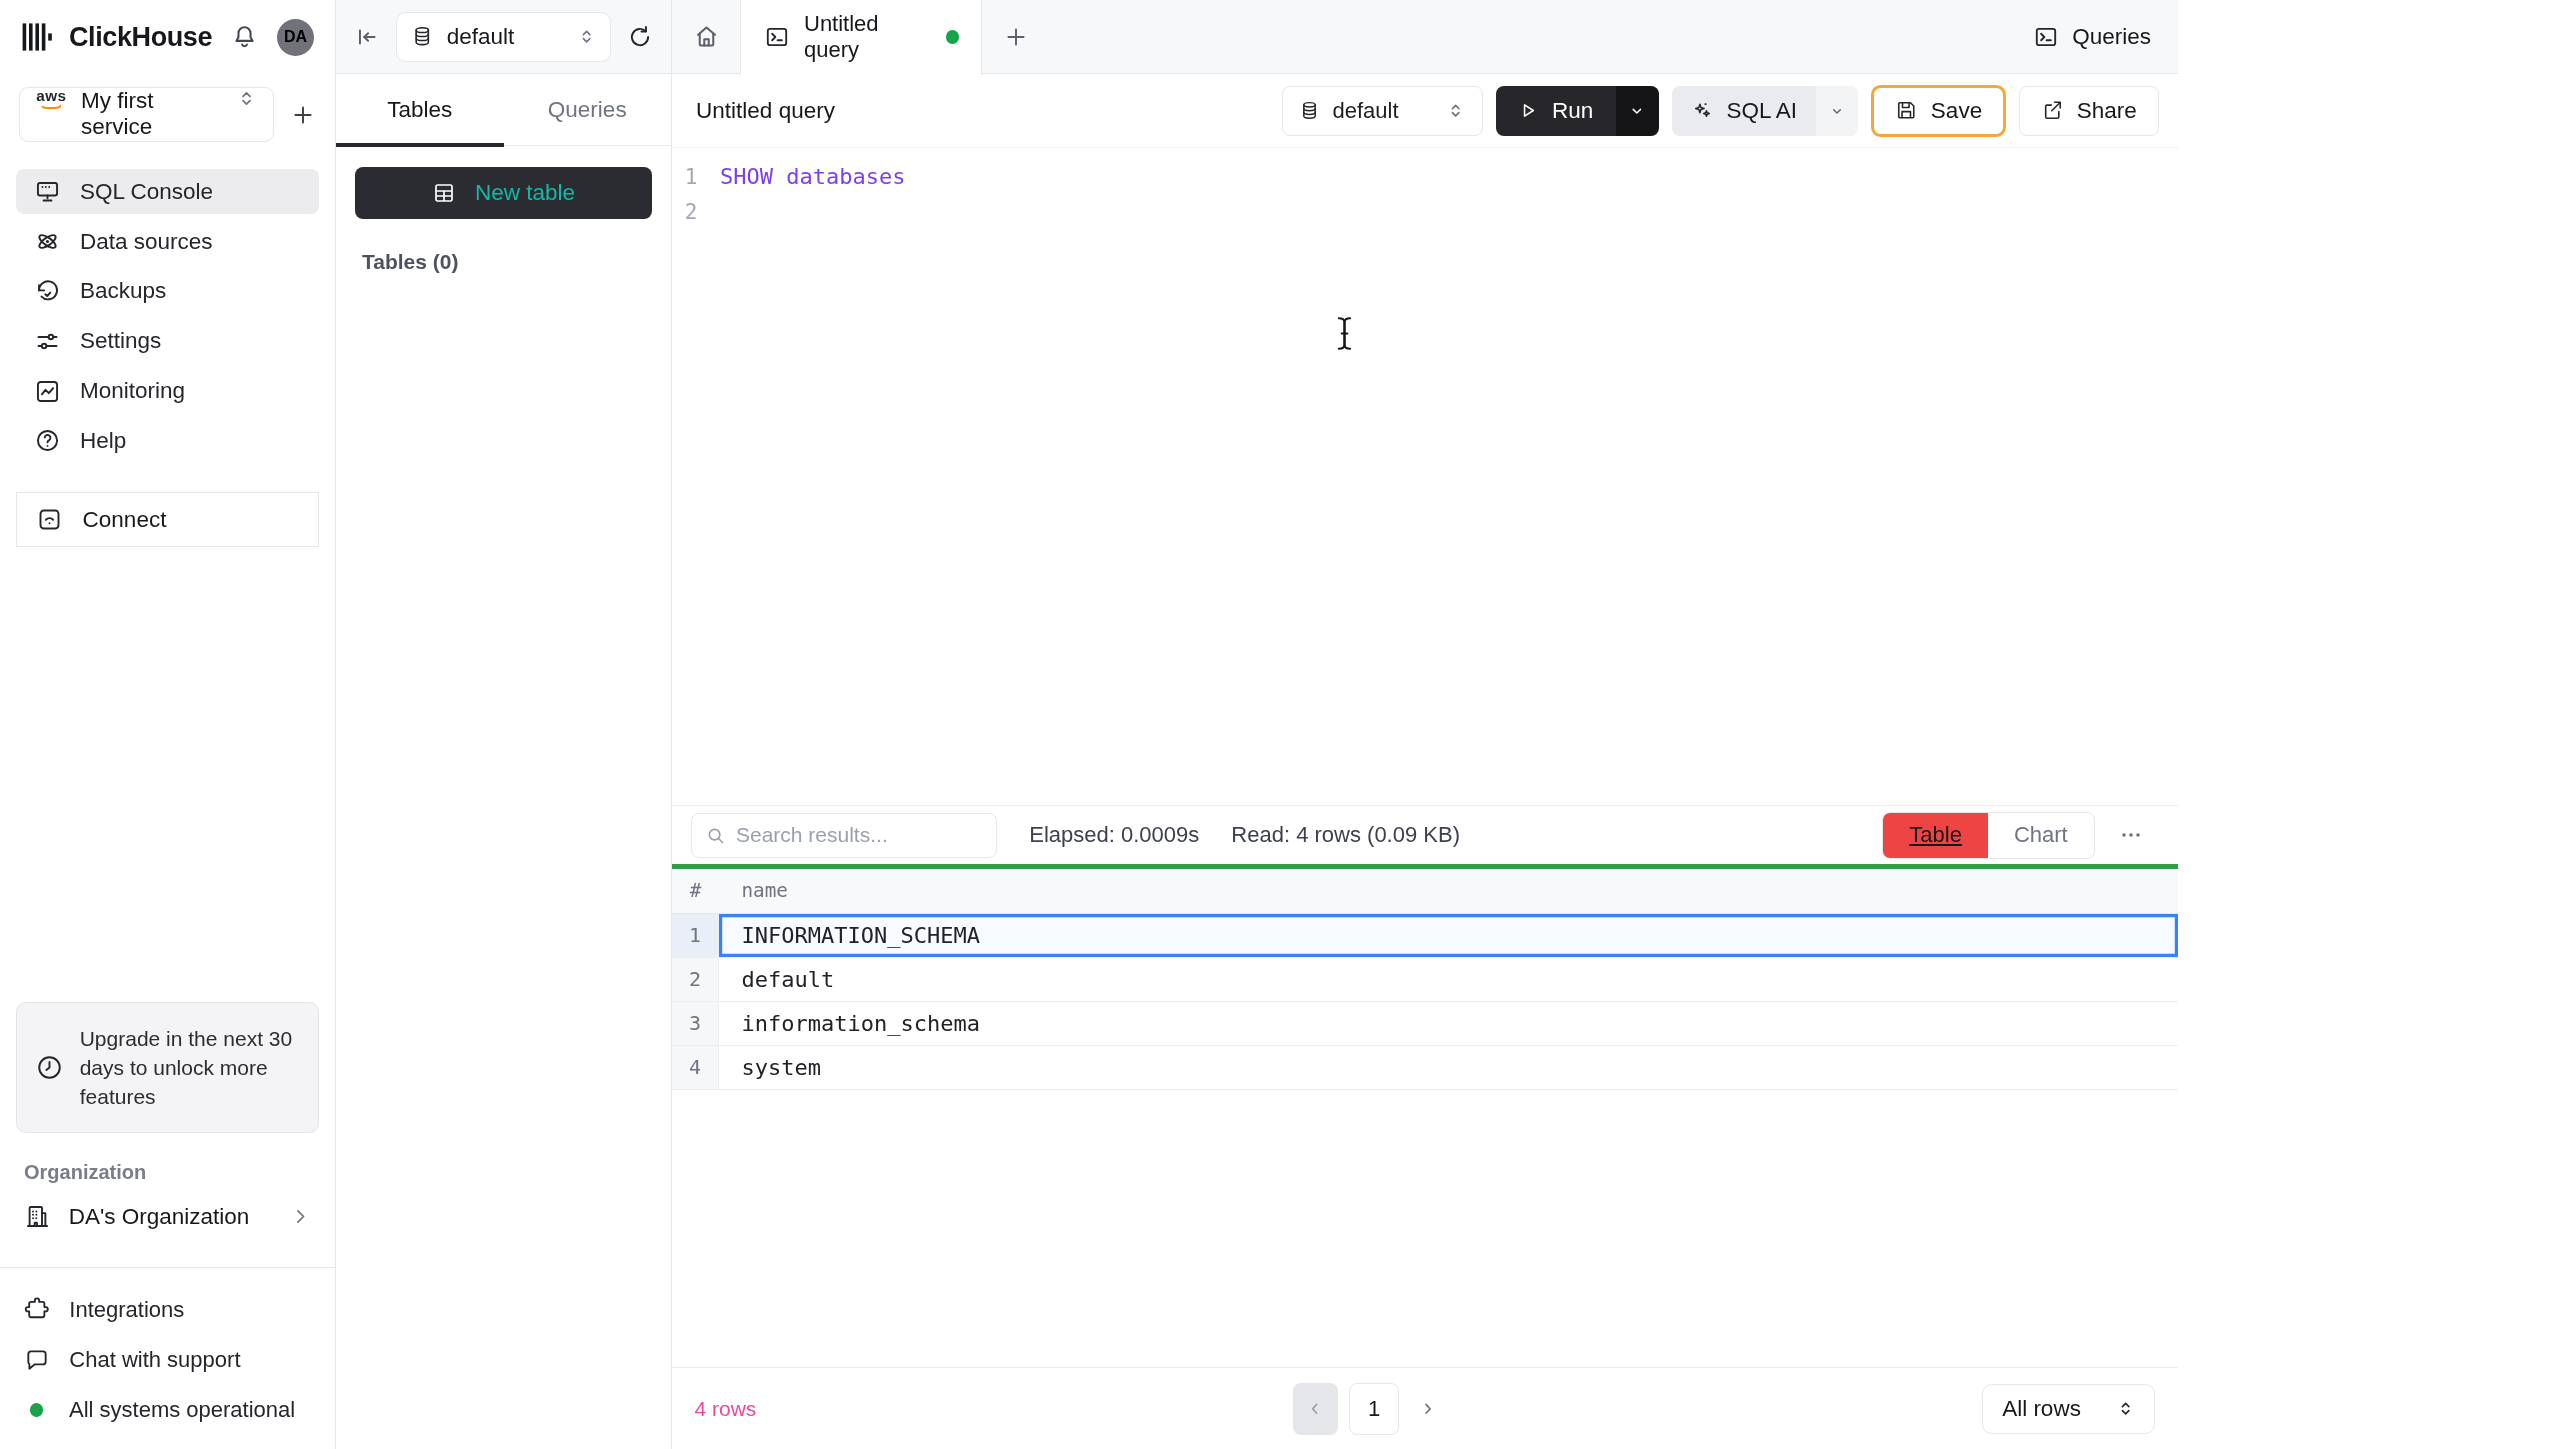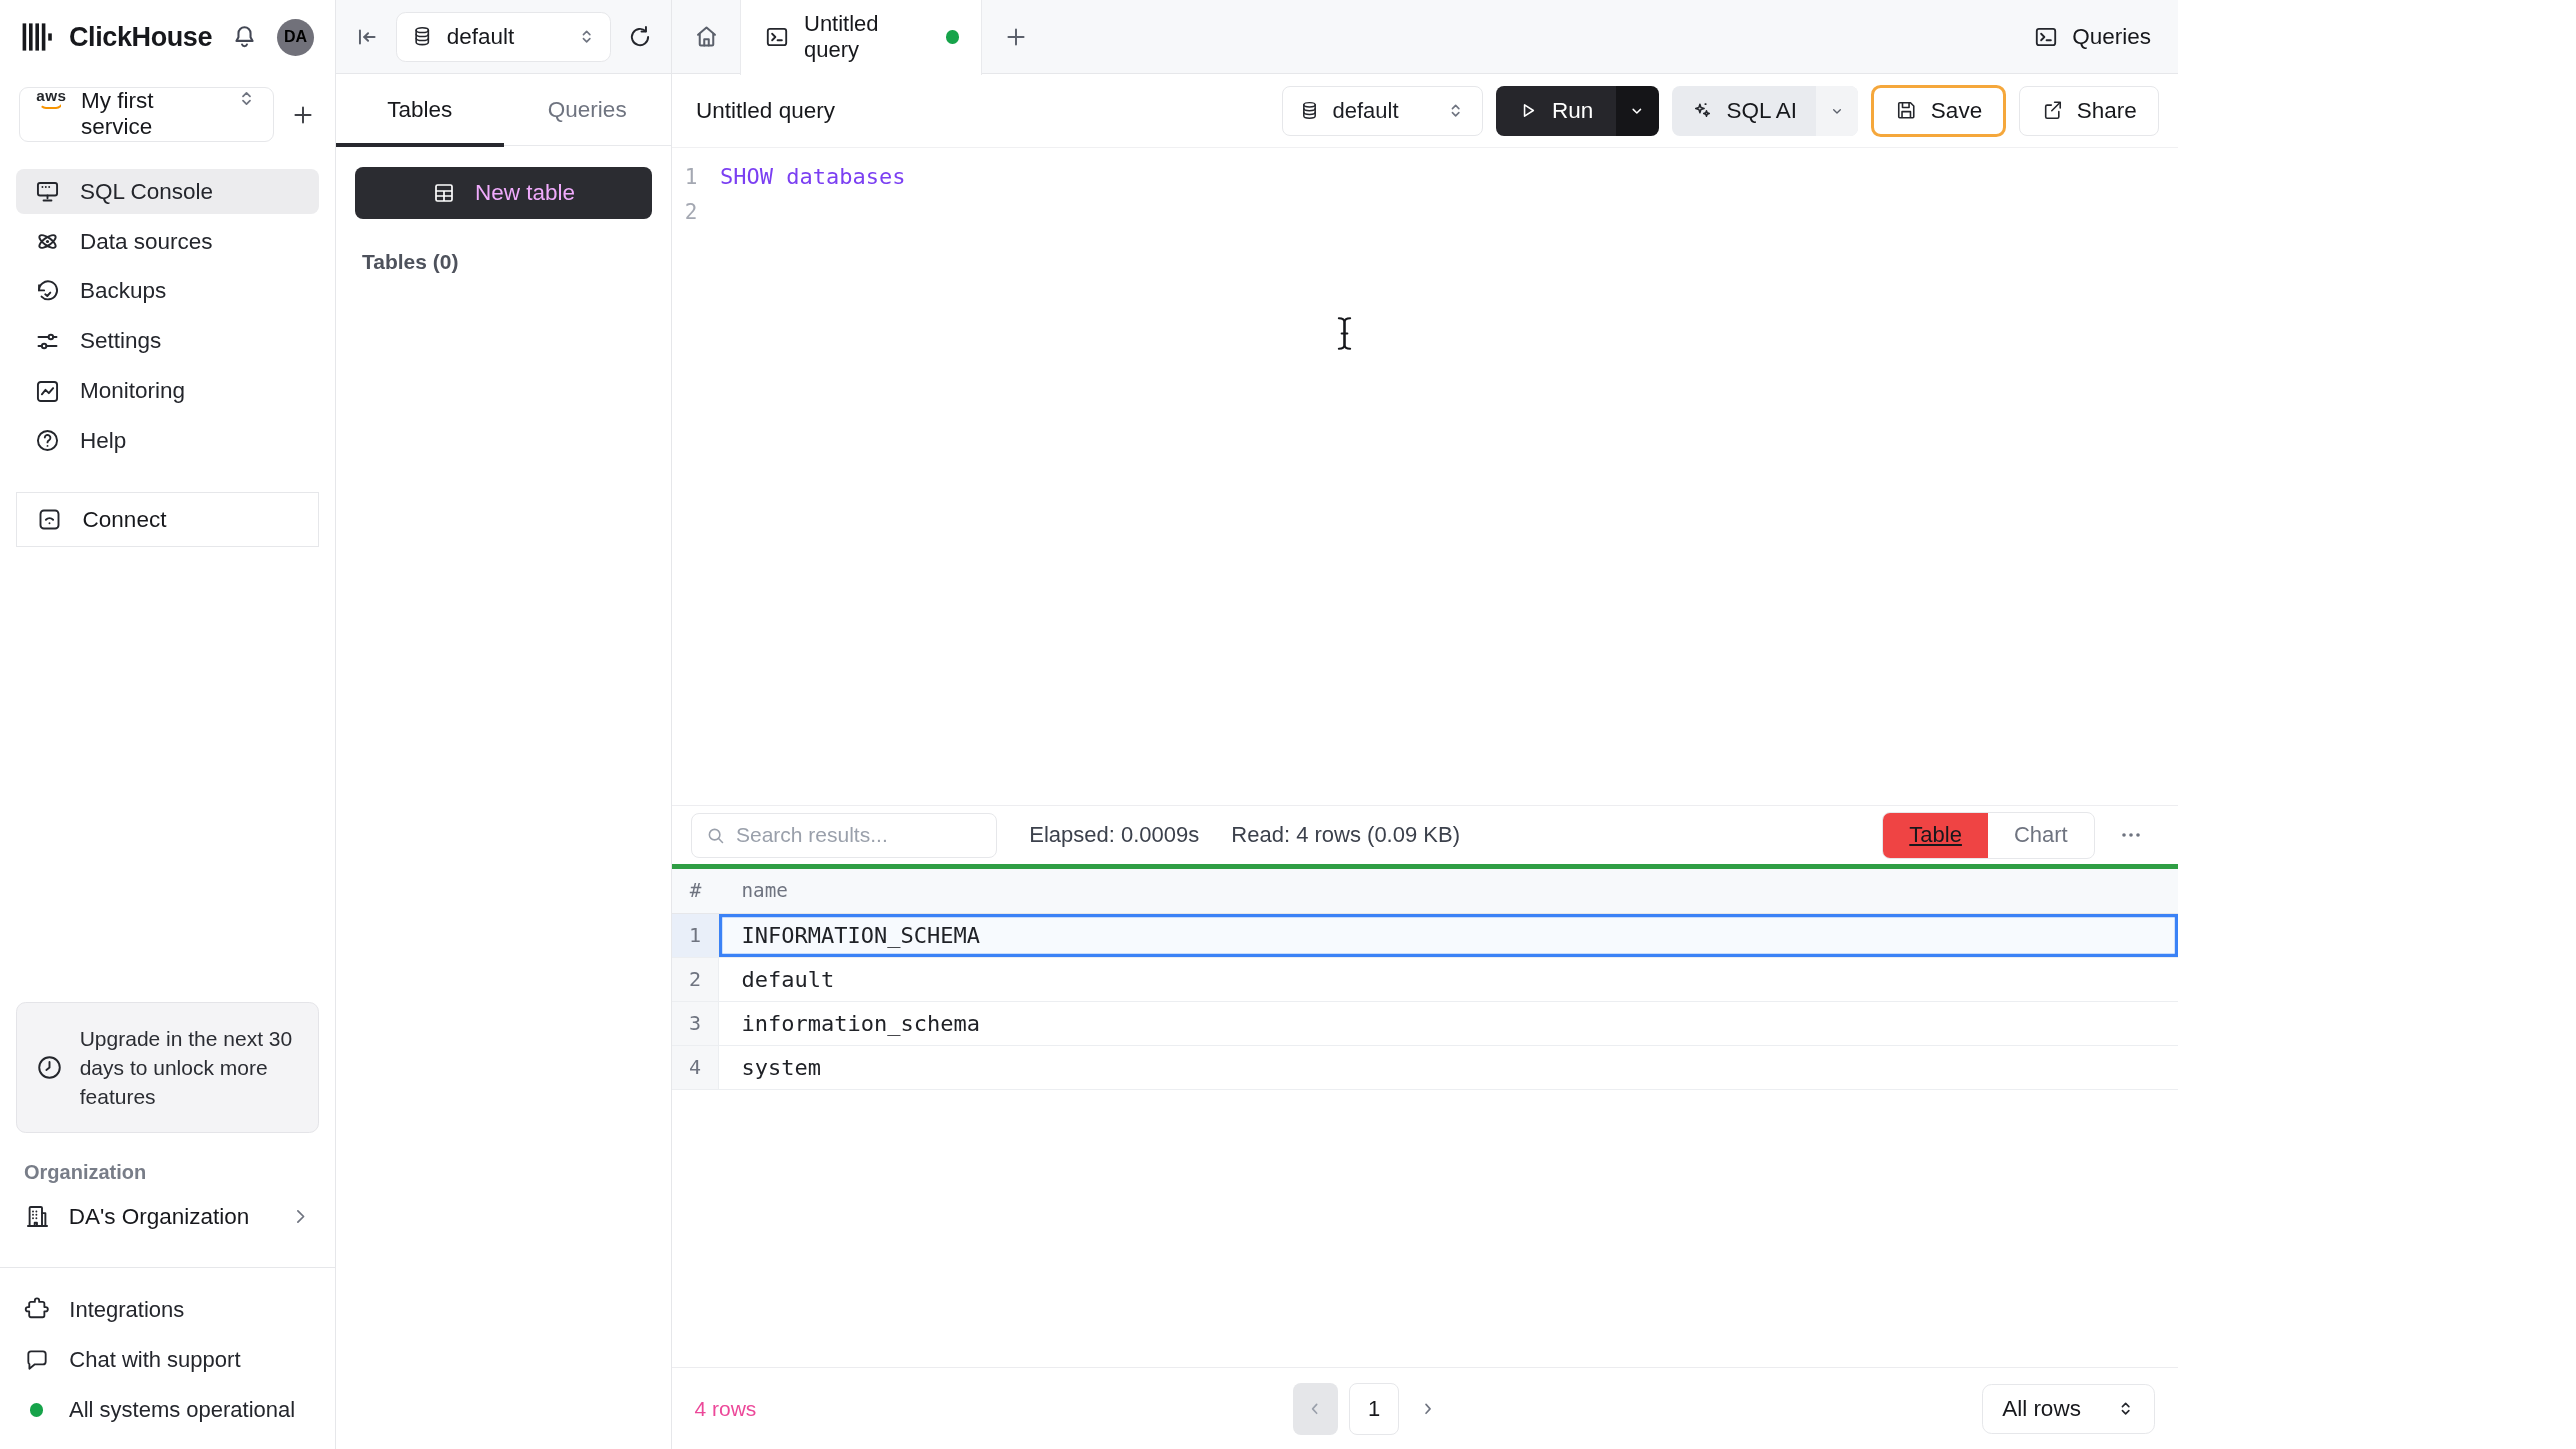--- a/index.html
+++ b/index.html
@@ -38,21 +38,21 @@
 
   
   .browser { width:336px; min-width:336px; background:#fff; border-right:1.6px solid #e6e7ea; display:flex; flex-direction:column; }
   .br-top { height:74px; background:#f7f8fa; border-bottom:1.6px solid #e6e7ea; display:flex; align-items:center; gap:16px; padding:0 17.7px; }
   .db-select { flex:1; height:50px; background:#fff; border:1.6px solid #e6e7ea; border-radius:9.7px; display:flex; align-items:center; gap:13px; padding:0 14.5px; font-size:22.5px; color:#17181c; cursor:pointer; }
   .db-select .updown { margin-left:auto; }
   .br-tabs { height:72px; display:flex; border-bottom:1.6px solid #e8e9ec; }
   .br-tab { flex:1; display:flex; align-items:center; justify-content:center; font-size:22.5px; color:#6f7480; position:relative; cursor:pointer; }
   .br-tab.active { color:#17181c; font-weight:500; }
   .br-tab.active::after { content:""; position:absolute; left:0; right:0; bottom:-1.6px; height:4px; background:#27282e; }
-  .new-table-btn { margin:21px 19.3px 0 19.3px; height:52px; background:#2b2c31; color:#f0abfc; border-radius:8px; display:flex; align-items:center; justify-content:center; gap:19px; font-size:22.5px; cursor:pointer; }
+  .new-table-btn { margin:21px 19.3px 0 19.3px; height:52px; background:#2b2c31; color:#14b8a6; border-radius:8px; display:flex; align-items:center; justify-content:center; gap:19px; font-size:22.5px; cursor:pointer; }
   .search-box { margin:21px 19.3px 0 19.3px; height:52px; border:1.6px solid #e6e7ea; border-radius:8px; background:#fff; display:flex; align-items:center; gap:11.3px; padding:0 13px; }
   .search-box input { border:0; outline:0; flex:1; font-size:22px; font-family:"Liberation Sans",sans-serif; color:#3c414c; background:transparent; }
   .search-box input::placeholder { color:#9aa0ab; }
   .tables-count { margin:31px 0 0 26px; font-size:21px; font-weight:600; color:#4e525c; }
 
   
   .main { flex:1; min-width:0; display:flex; flex-direction:column; background:#fff; }
   .tabstrip { height:74px; background:#f7f8fa; border-bottom:1.6px solid #e6e7ea; display:flex; align-items:stretch; }
   .icon-btn { display:flex; align-items:center; justify-content:center; cursor:pointer; }
   .home-btn { width:68px; }

